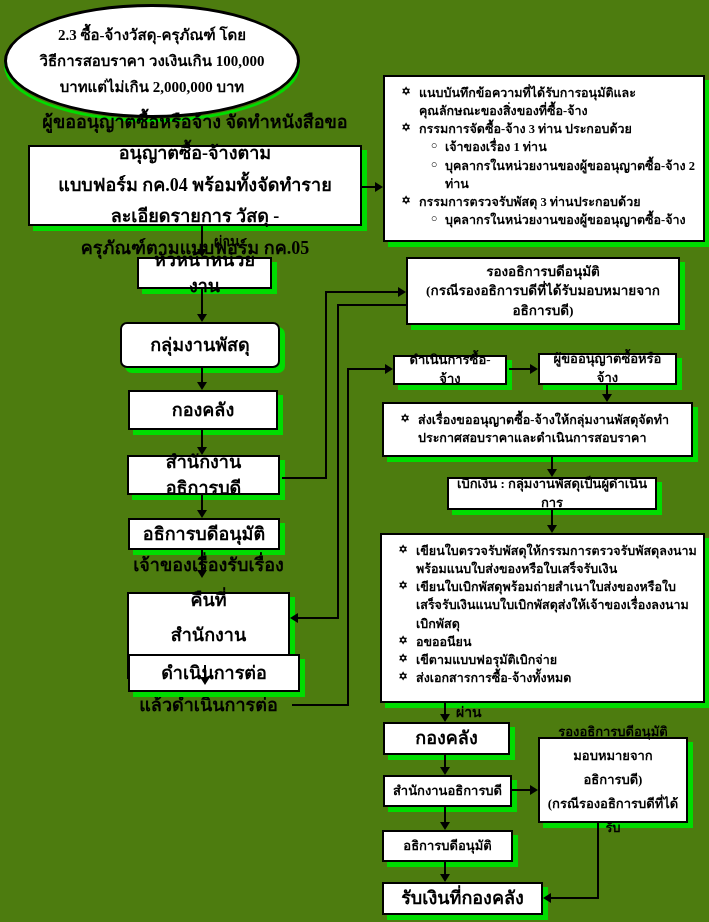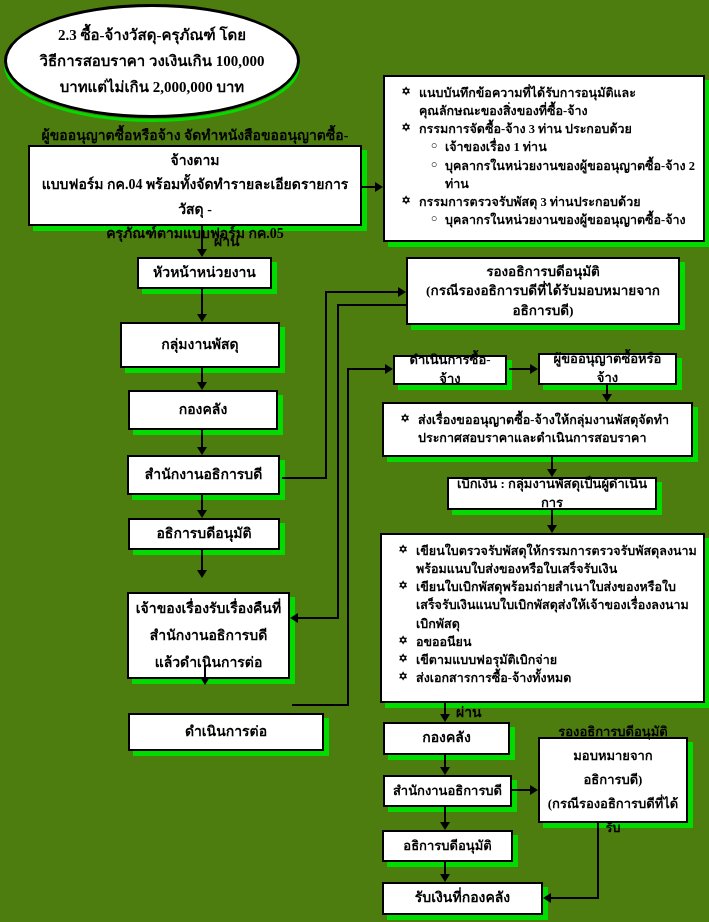--- a/index.html
+++ b/index.html
@@ -4,21 +4,21 @@
 <style>
   :root { --green:#00DC00; --ink:#000; }
   * { margin:0; padding:0; box-sizing:border-box; }
   body { background:#fff; font-family:"Liberation Serif","DejaVu Serif",serif; }
   #stage { position:relative; width:709px; height:922px; background:#4d7c0f; overflow:hidden;
            font-weight:bold; color:var(--ink); }
 
   .box { position:absolute; background:#fff; border:2px solid var(--ink);
          box-shadow:5px 5px 0 0 var(--green);
          display:flex; flex-direction:column; align-items:center; justify-content:center;
-         text-align:center; font-size:14px; line-height:1.45; padding:2px 4px; }
+         text-align:center; font-size:18px; line-height:1.45; padding:2px 4px; }
   .box .ln { display:block; }
 
   .bullet-box { align-items:stretch; justify-content:flex-start; text-align:left;
                 font-size:12.5px; padding:7px 6px 4px 8px; line-height:1.45; }
   .brow { display:flex; align-items:flex-start; }
   .bico { width:26px; flex:0 0 26px; text-align:center; font-size:11px; }
   .sub  { padding-left:30px; }
   .sub .bico { width:22px; flex:0 0 22px; font-size:11px; }
   .btxt { flex:1; }
 
@@ -78,38 +78,38 @@
     </div>
     <div class="brow sub">
       <span class="bico">○</span>
       <span class="btxt">บุคลากรในหน่วยงานของผู้ขออนุญาตซื้อ-จ้าง</span>
     </div>
   </div>
 
   <div class="box" style="left:137px; top:257px; width:135px; height:32px;">
     <span class="ln">หัวหน้าหน่วยงาน</span>
   </div>
-  <div class="box" style="left:120px; top:322px; width:160px; height:46px;">
+  <div class="box" style="left:120px; top:322px; width:160px; height:46px;border-radius:7px;">
     <span class="ln">กลุ่มงานพัสดุ</span>
   </div>
   <div class="box" style="left:128px; top:390px; width:150px; height:40px;">
     <span class="ln">กองคลัง</span>
   </div>
   <div class="box" style="left:127px; top:455px; width:153px; height:40px;">
     <span class="ln">สำนักงานอธิการบดี</span>
   </div>
   <div class="box" style="left:128px; top:518px; width:152px; height:32px;">
     <span class="ln">อธิการบดีอนุมัติ</span>
   </div>
   <div class="box" style="left:127px; top:578px; width:163px; height:87px; line-height:1.95;margin-top:14px;">
     <span class="ln">เจ้าของเรื่องรับเรื่องคืนที่</span>
     <span class="ln">สำนักงานอธิการบดี</span>
     <span class="ln">แล้วดำเนินการต่อ</span>
   </div>
-  <div class="box" style="left:128px; top:713px; width:196px; height:38px;">
+  <div class="box" style="left:128px; top:654px; width:172px; height:38px;">
     <span class="ln">ดำเนินการต่อ</span>
   </div>
 
   <div class="box" style="left:406px; top:257px; width:274px; height:68px; font-size:13.5px;">
     <span class="ln">รองอธิการบดีอนุมัติ</span>
     <span class="ln">(กรณีรองอธิการบดีที่ได้รับมอบหมายจากอธิการบดี)</span>
   </div>
   <div class="box" style="left:393px; top:355px; width:114px; height:30px; font-size:13px;">
     <span class="ln">ดำเนินการซื้อ-จ้าง</span>
   </div>

